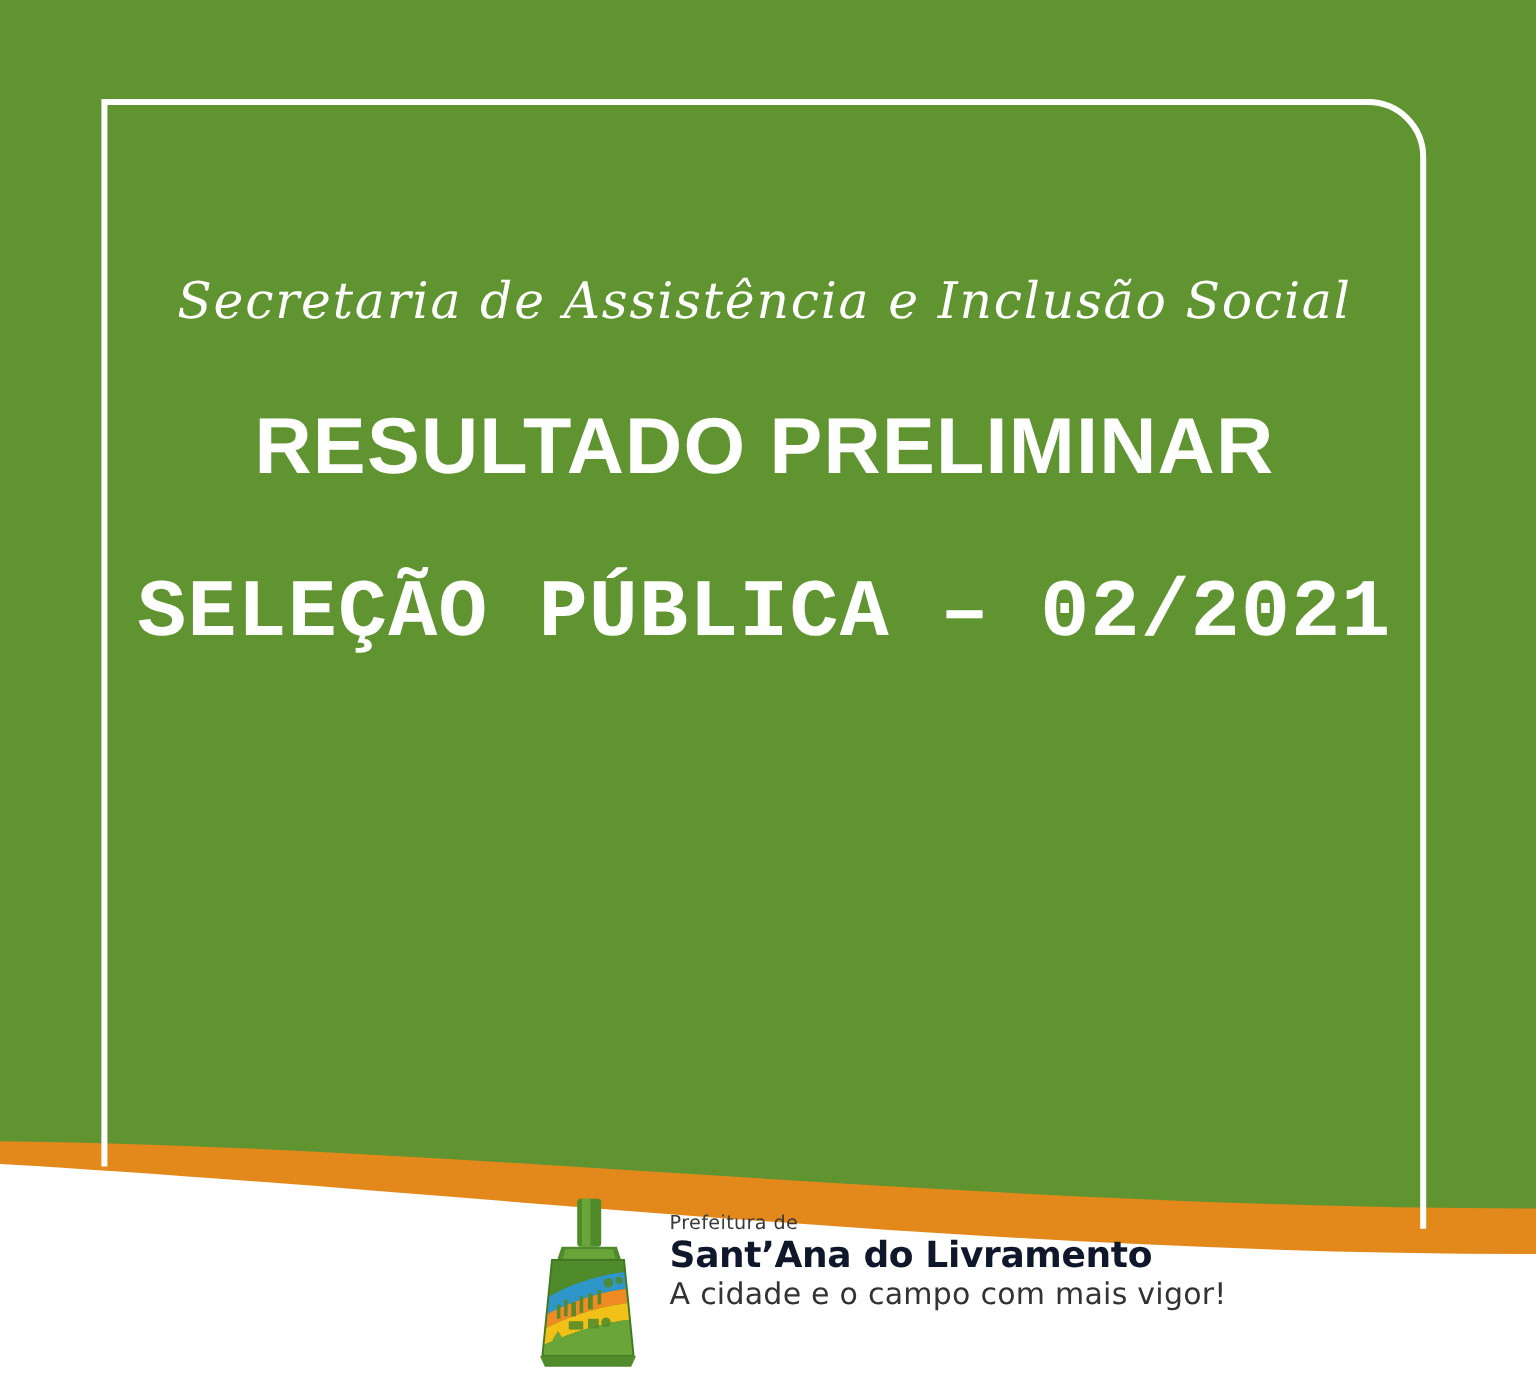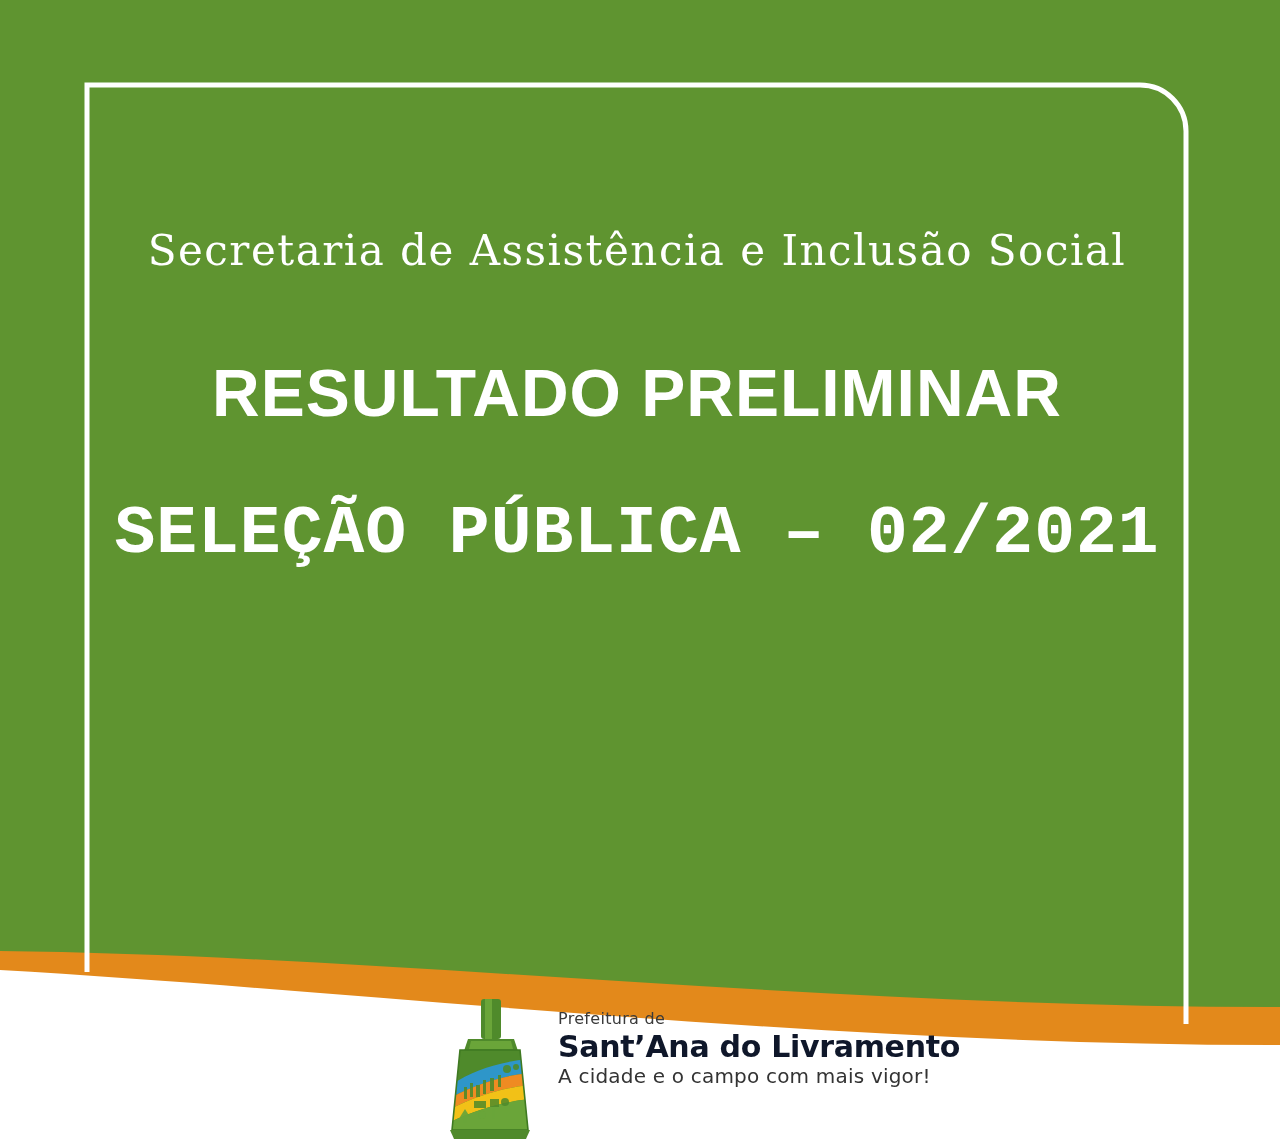--- a/index.html
+++ b/index.html
@@ -44,30 +44,31 @@
     height: 890px;
     display: flex;
     flex-direction: column;
     align-items: center;
   }
 
   .script-title {
     margin-top: 145px;
     color: #ffffff;
     font-family: "DejaVu Serif", serif;
+    font-style: italic;
     font-weight: 400;
     font-size: 42px;
     letter-spacing: 1.5px;
     line-height: 1;
     white-space: nowrap;
     text-align: center;
   }
 
   .heading-block {
-    margin-top: 86px;
+    margin-top: 64px;
     width: 100%;
     text-align: center;
   }
 
   .heading-line {
     color: #ffffff;
     font-family: "Liberation Sans", sans-serif;
     font-weight: 700;
     font-size: 66px;
     letter-spacing: 1px;
@@ -119,21 +120,21 @@
     font-weight: 700;
     font-size: 30px;
     letter-spacing: -0.3px;
     line-height: 1.06;
     white-space: nowrap;
   }
   .logo-slogan {
     margin-top: 3px;
     color: #333333;
     font-family: "DejaVu Sans", sans-serif;
-    font-size: 20px;
+    font-size: 25px;
     font-weight: 400;
     letter-spacing: 0.2px;
     line-height: 1;
     white-space: nowrap;
   }
 </style>
 </head>
 <body>
 
 <div id="poster">

